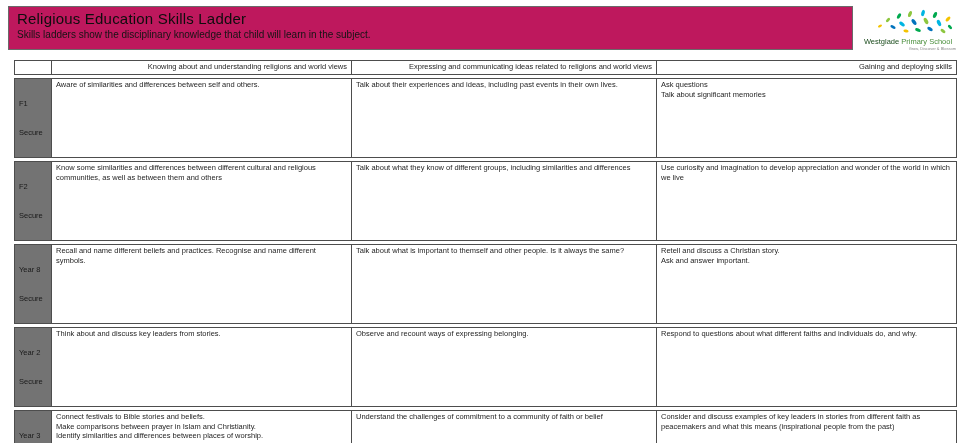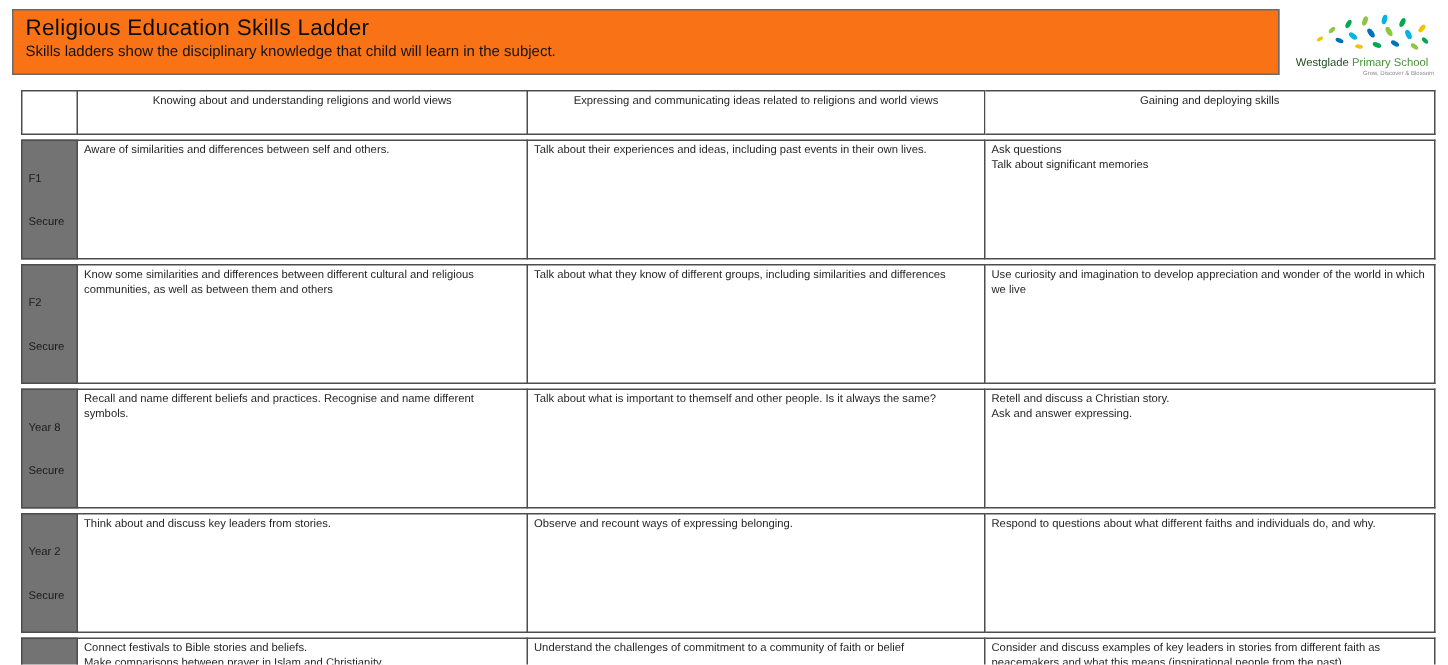--- a/index.html
+++ b/index.html
@@ -10,21 +10,21 @@
     color:#1a1a1a;
     position:relative;
     overflow:hidden;
   }
   .page{position:relative;width:965px;height:443px;}
 
   
   .header-band{
     position:absolute;left:8px;top:6px;
     width:845px;height:44px;
-    background:#f97316;
+    background:#be185d;
     border:1px solid #6a6a6a;
     box-sizing:border-box;
     padding:3px 8px;
   }
   .title{
     font-size:15px;line-height:18px;color:#0d0d0d;
     letter-spacing:.2px;
   }
   .subtitle{
     font-size:10px;line-height:13px;color:#141414;
@@ -56,22 +56,22 @@
     line-height:9.5px;
     box-sizing:border-box;
     white-space:pre-wrap;
   }
   table.skills-table th:first-child, table.skills-table td:first-child{
     border-left:1px solid #4d4d4d;
   }
   table.skills-table th{
     background:#ffffff;
     font-weight:400;
-    text-align:center;
-    height:30px;
+    text-align:right;
+    height:15px;
     color:#1f1f1f;
     margin-top:46px;
   }
   td.label-cell{
     background:#737373;
     width:38px;
   }
   col.c-label{width:38px;}
   col.c-know{width:300px;}
   col.c-express{width:305px;}
@@ -150,21 +150,21 @@
         <td class="cell">Use curiosity and imagination to develop appreciation and wonder of the world in which we live</td>
       </tr>
       <tr style="height:27px">
         <td class="label-cell">
           <div>Year 8</div>
           <div>Secure</div>
         </td>
         <td class="cell">Recall and name different beliefs and practices. Recognise and name different symbols.</td>
         <td class="cell">Talk about what is important to themself and other people. Is it always the same?</td>
         <td class="cell">Retell and discuss a Christian story.
-Ask and answer expressing.</td>
+Ask and answer important.</td>
       </tr>
       <tr style="height:38px">
         <td class="label-cell">
           <div>Year 2</div>
           <div>Secure</div>
         </td>
         <td class="cell">Think about and discuss key leaders from stories.</td>
         <td class="cell">Observe and recount ways of expressing belonging.</td>
         <td class="cell">Respond to questions about what different faiths and individuals do, and why.</td>
       </tr>

